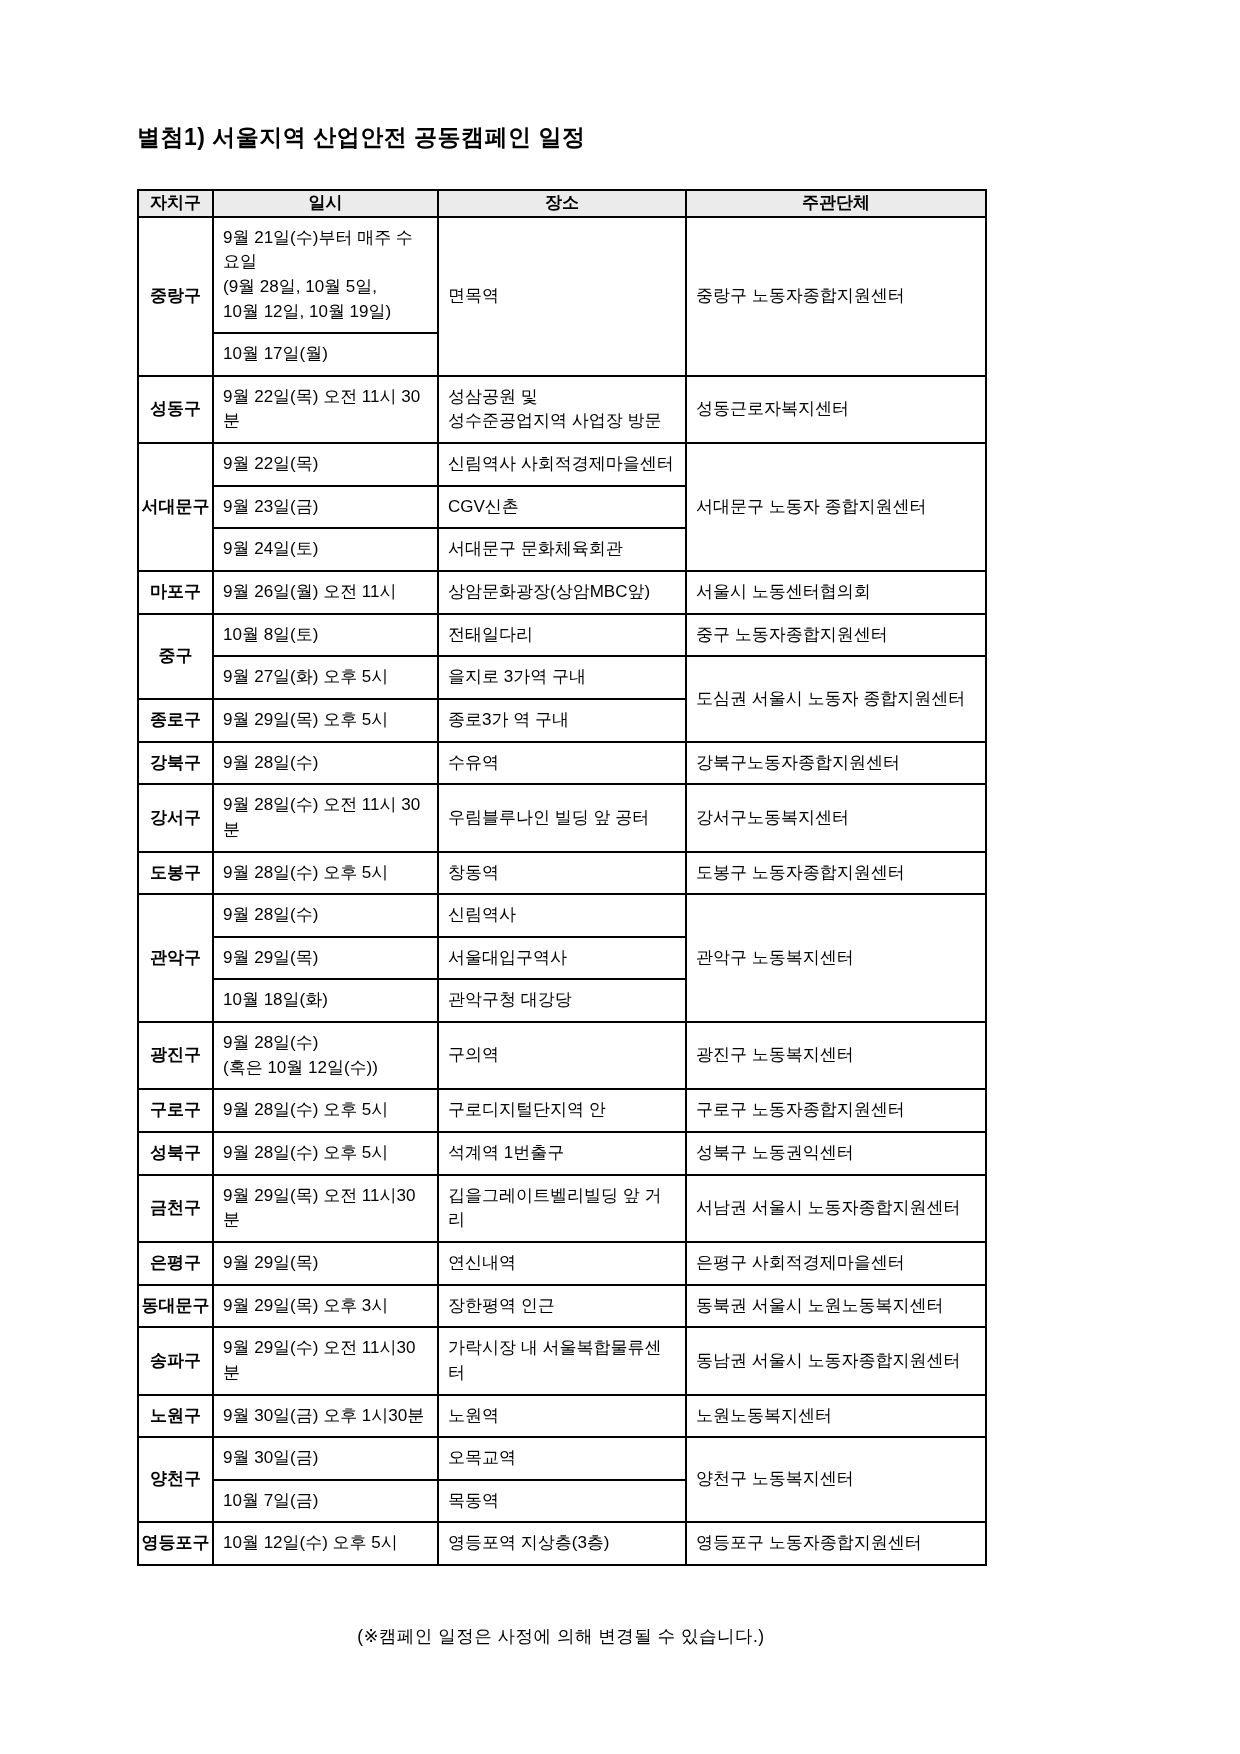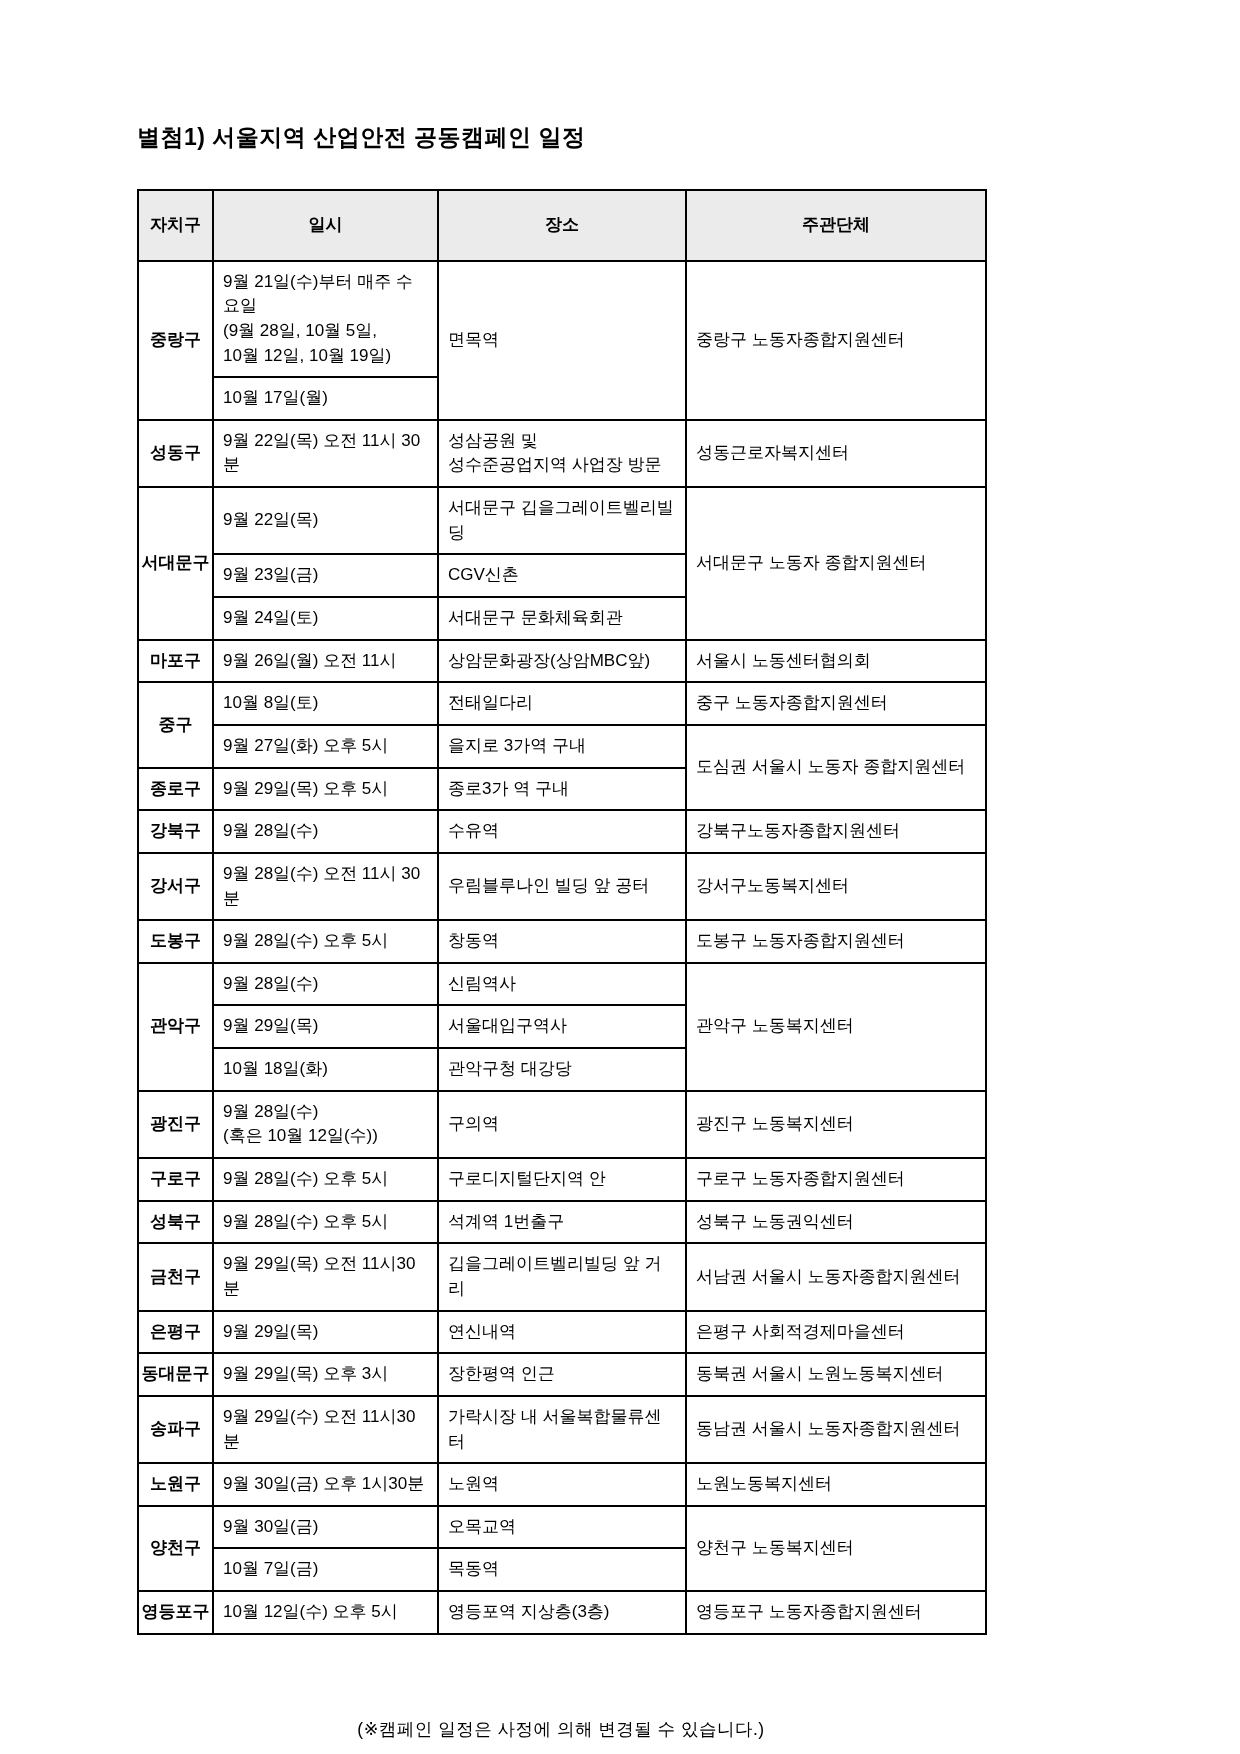--- a/index.html
+++ b/index.html
@@ -35,33 +35,33 @@
     line-height: 1.45;
     vertical-align: middle;
     box-sizing: border-box;
     white-space: pre-line;
     padding: 8px 9px;
   }
   table.schedule th {
     background: #ebebeb;
     font-weight: bold;
     text-align: center;
-    padding: 22px 4px;
+    padding: 0 4px;
   }
   table.schedule td.district {
     font-weight: bold;
     text-align: center;
     padding: 8px 2px;
     border-radius: 15px;
   }
   .footnote {
     width: 848px;
     text-align: center;
     font-size: 17.5px;
-    margin-top: 82px;
+    margin-top: 58px;
     letter-spacing: 0.5px;
   }
 </style>
 </head>
 <body>
 
 <div class="page">
   <h1 class="doc-title">별첨1) 서울지역 산업안전 공동캠페인 일정</h1>
 
   <table class="schedule">
@@ -94,21 +94,21 @@
         <tr>
           <td class="district">성동구</td>
           <td>9월 22일(목) 오전 11시 30분</td>
           <td>성삼공원 및
 성수준공업지역 사업장 방문</td>
           <td>성동근로자복지센터</td>
         </tr>
         <tr>
           <td rowspan="3" class="district">서대문구</td>
           <td>9월 22일(목)</td>
-          <td>서대문구 깁을그레이트벨리빌딩</td>
+          <td>신림역사 사회적경제마을센터</td>
           <td rowspan="3">서대문구 노동자 종합지원센터</td>
         </tr>
         <tr>
           <td>9월 23일(금)</td>
           <td>CGV신촌</td>
         </tr>
         <tr>
           <td>9월 24일(토)</td>
           <td>서대문구 문화체육회관</td>
         </tr>

